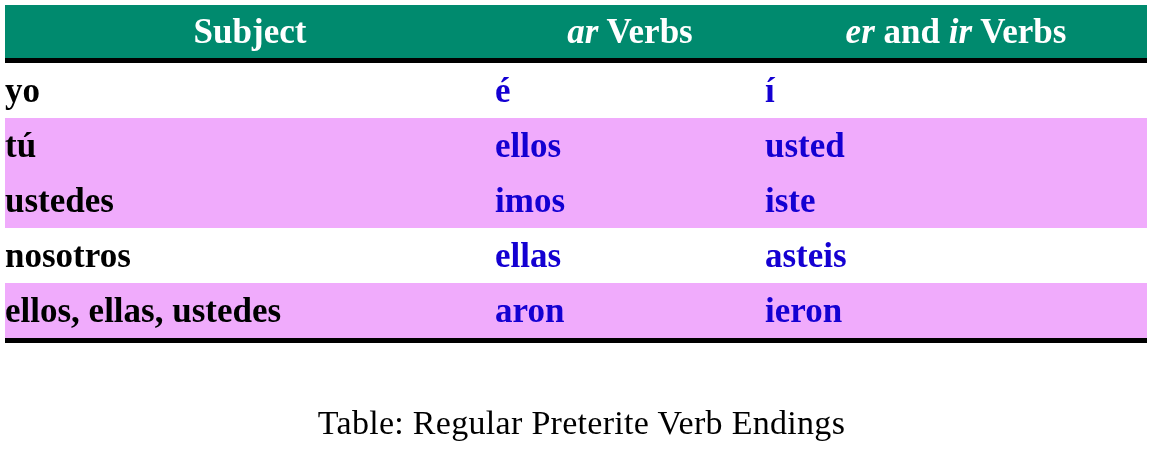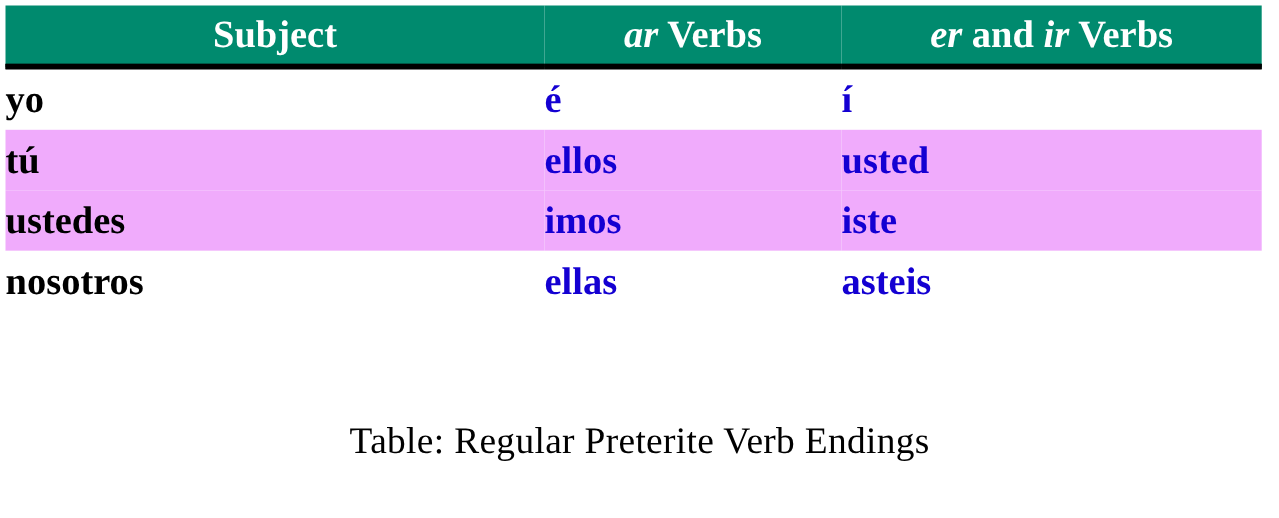--- a/index.html
+++ b/index.html
@@ -96,21 +96,21 @@
     color: #000000;
   }
 
   td.ending-cell {
     color: #1400d2;
   }
 
   .caption {
     position: absolute;
     left: 0;
-    top: 383px;
+    top: 404px;
     width: 1163px;
     text-align: center;
     font-size: 34px;
     font-weight: normal;
     color: #000000;
     letter-spacing: 0.3px;
     white-space: nowrap;
   }
 </style>
 </head>
@@ -152,19 +152,24 @@
         <tr class="shaded">
           <td class="subject-cell">ustedes</td>
           <td class="ending-cell">imos</td>
           <td class="ending-cell">iste</td>
         </tr>
         <tr class="plain">
           <td class="subject-cell">nosotros</td>
           <td class="ending-cell">ellas</td>
           <td class="ending-cell">asteis</td>
         </tr>
+        <tr class="shaded last-row">
+          <td class="subject-cell">ellos, ellas, ustedes</td>
+          <td class="ending-cell">aron</td>
+          <td class="ending-cell">ieron</td>
+        </tr>
       </tbody>
     </table>
   </div>
 
   <div class="caption">Table: Regular Preterite Verb Endings</div>
 
 </div>
 
 </body></html>

